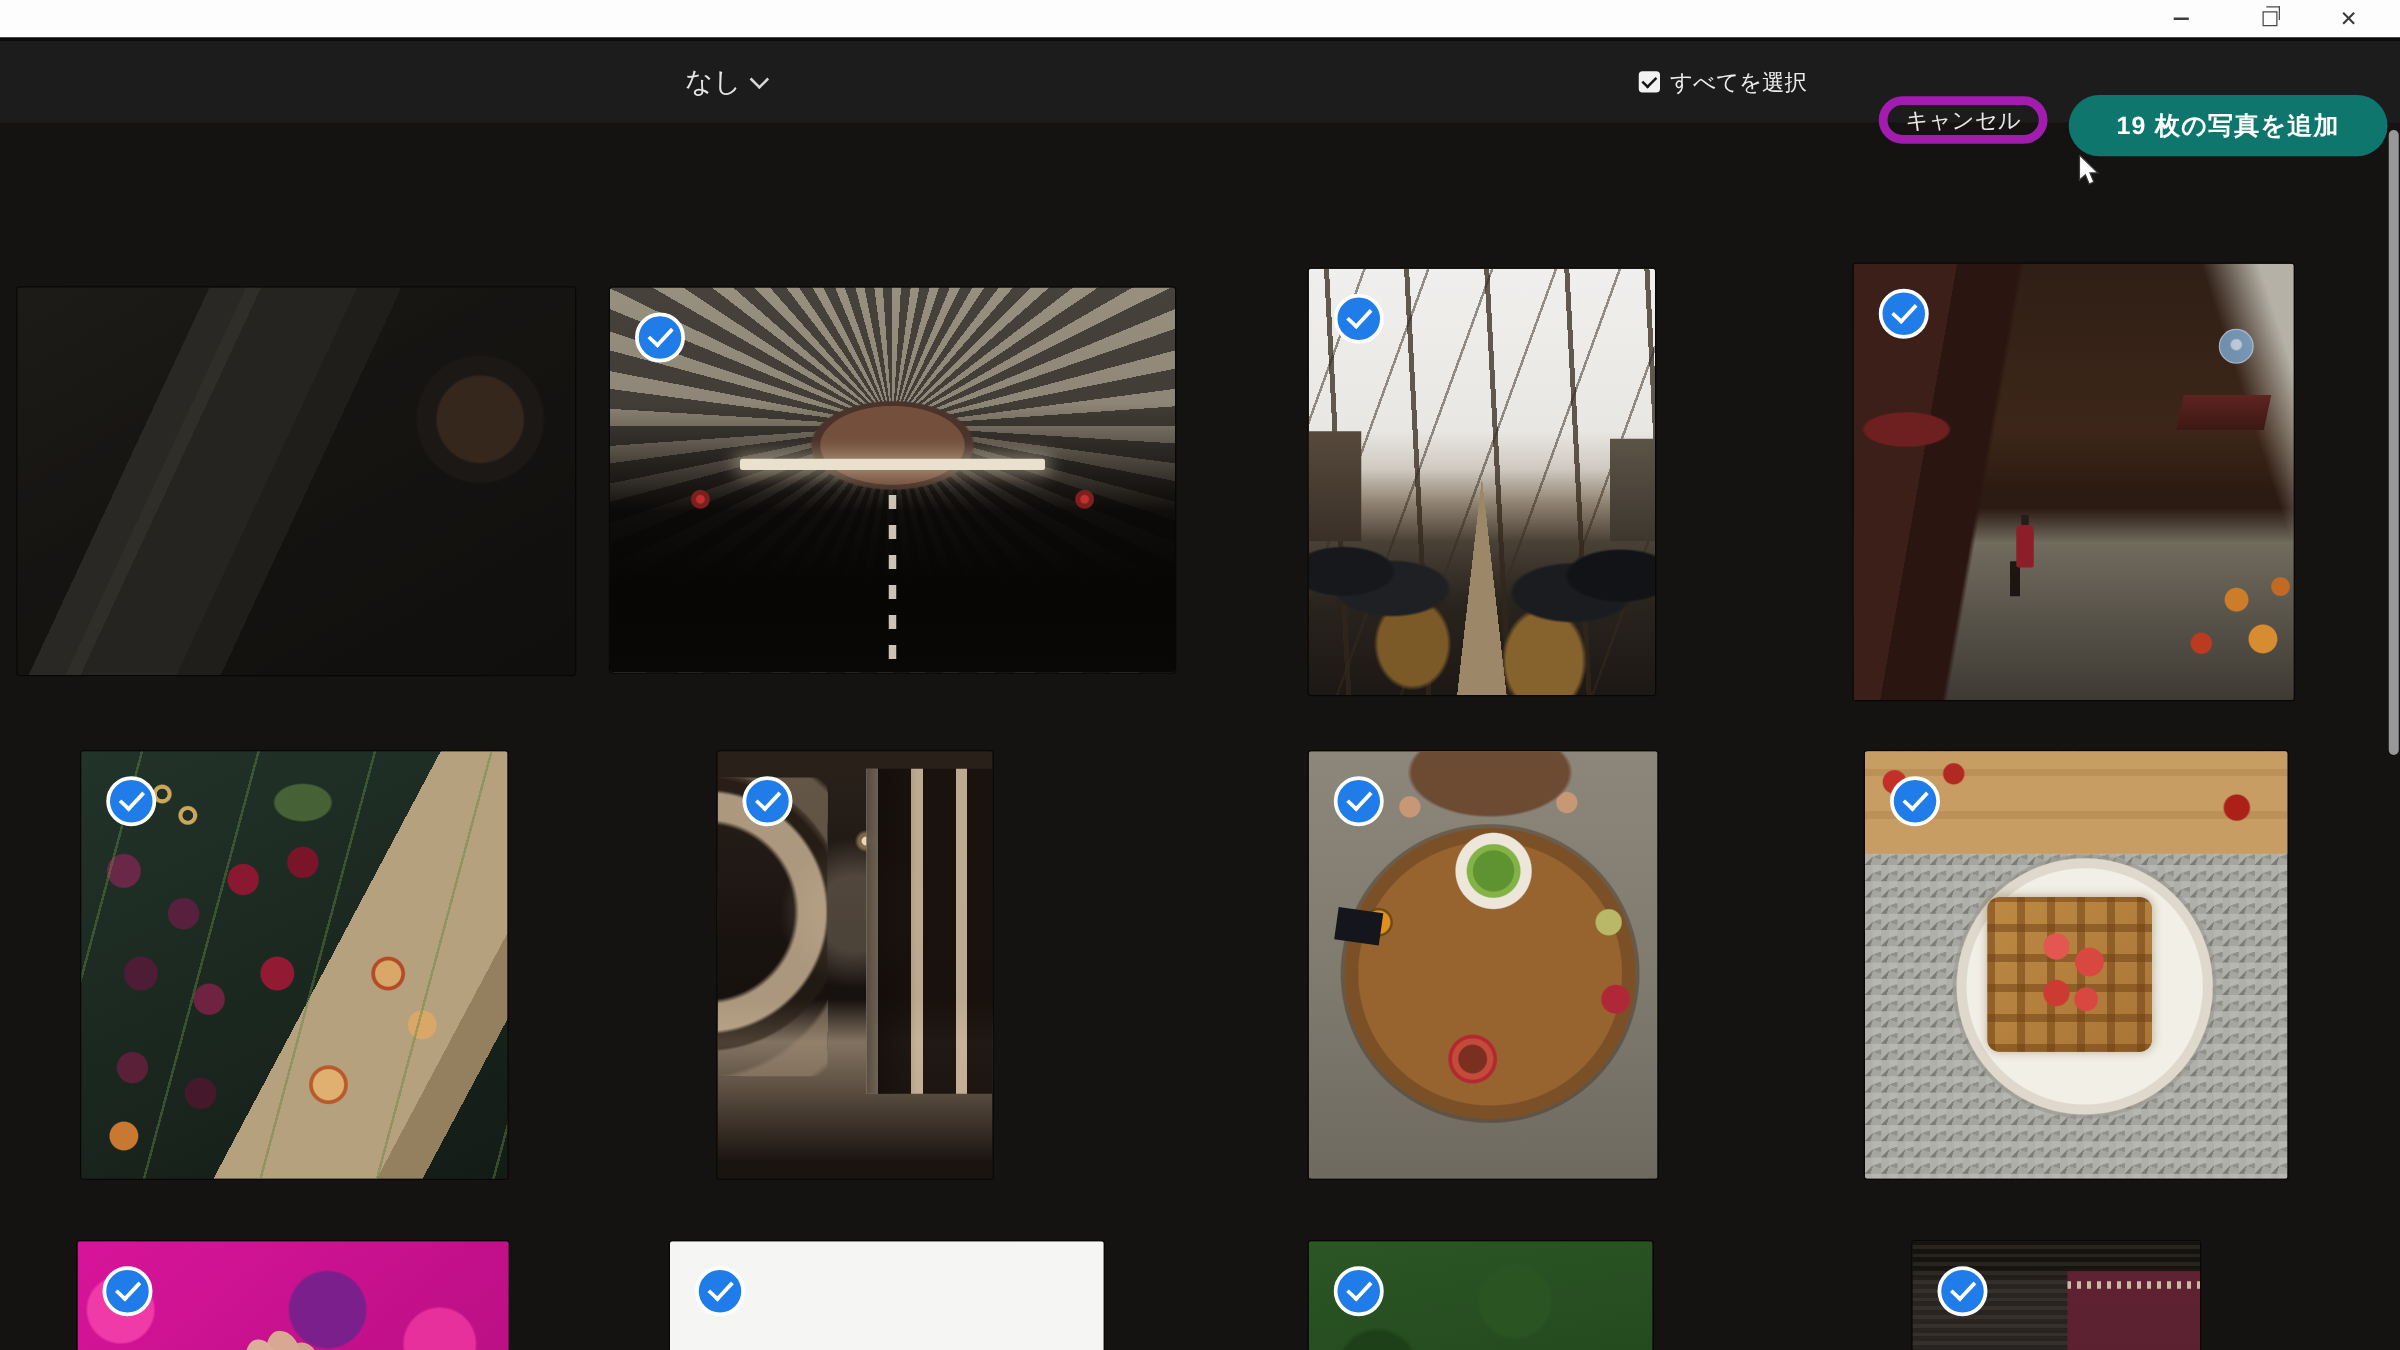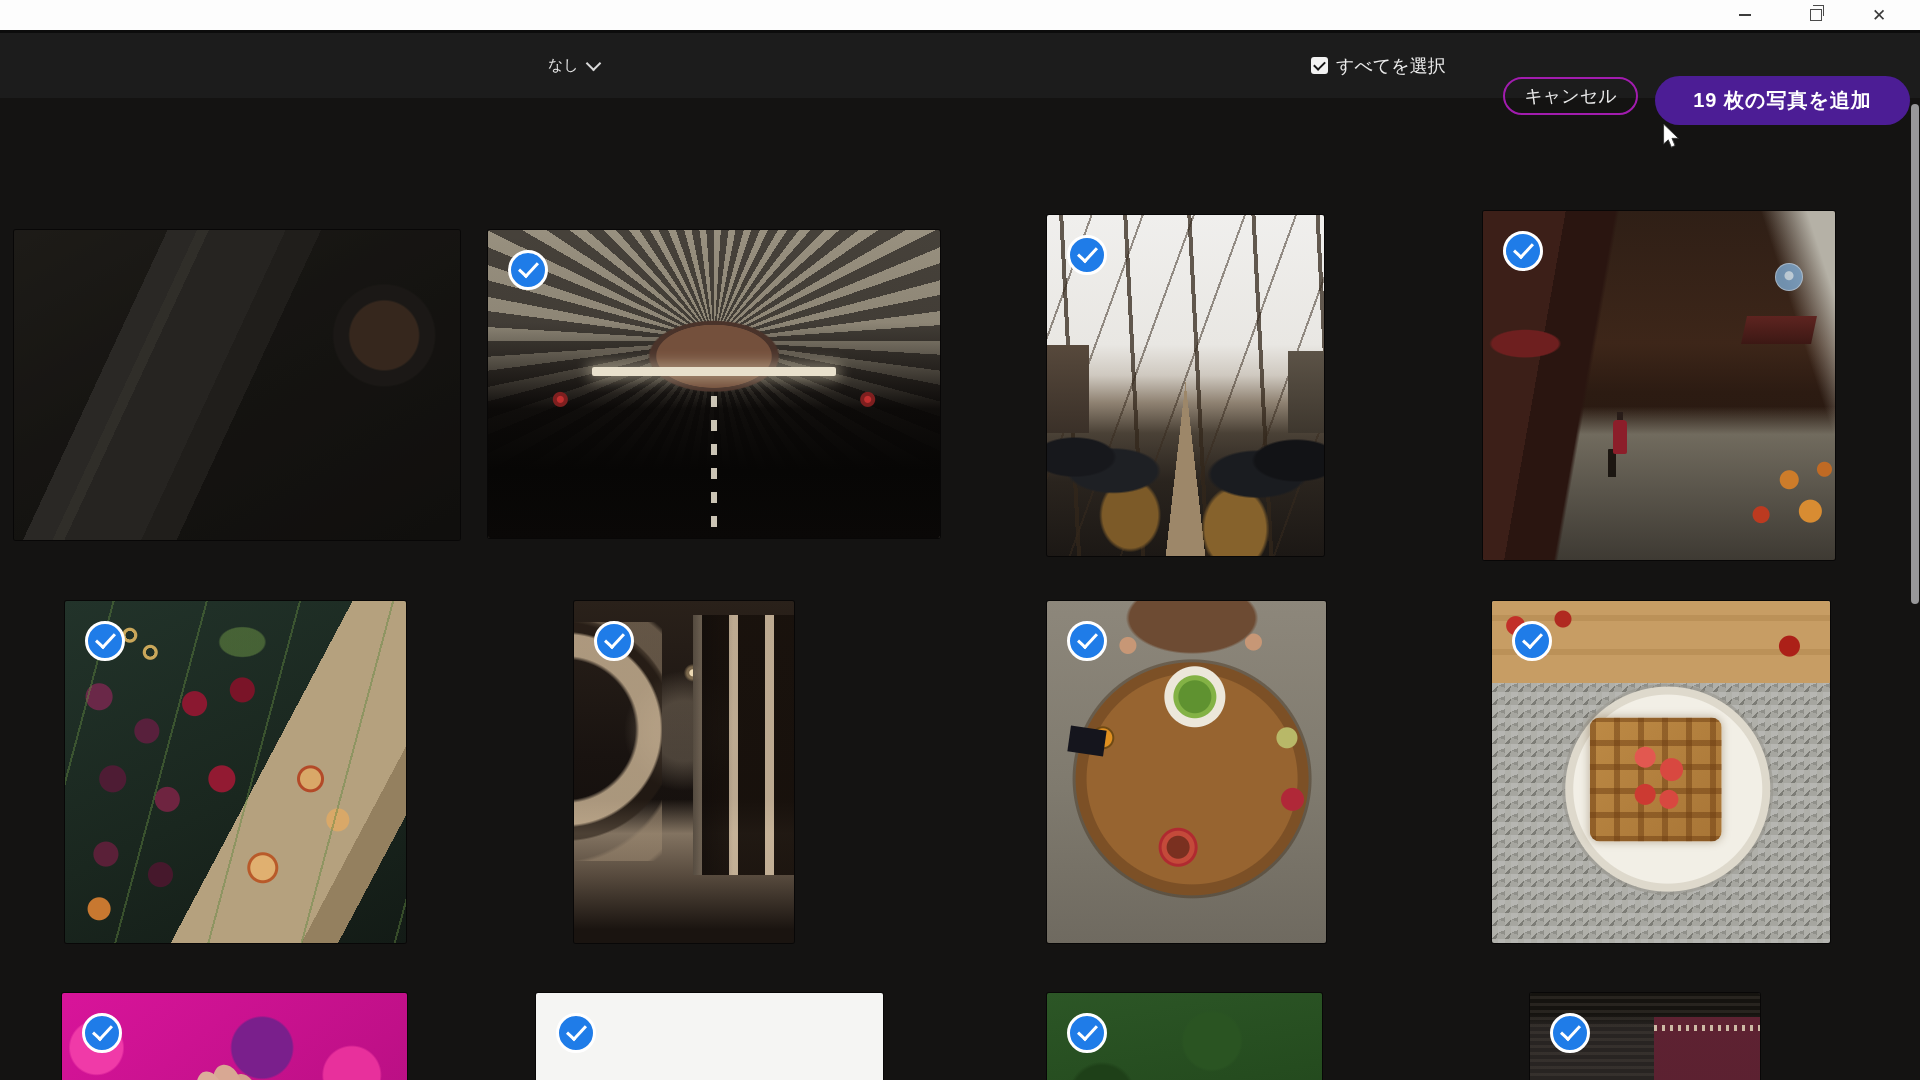--- a/index.html
+++ b/index.html
@@ -15,29 +15,29 @@
   .restore-glyph{position:relative;width:10px;height:10px;border:1.5px solid #4a4a4a;background:#fdfdfd;}
   .restore-glyph::before{content:'';position:absolute;left:2px;top:-5px;width:10px;height:10px;
      border:1.5px solid #4a4a4a;border-left:none;border-bottom:none;}
   .close-glyph{font-size:17px;color:#3a3a3a;line-height:1;}
 
   
   .toolbar{position:absolute;left:0;top:33px;width:1920px;height:65px;background:#1c1c1c;}
   .add-album-label{position:absolute;left:352px;top:0;height:65px;display:flex;align-items:center;
      color:#707070;font-size:17px;letter-spacing:1px;}
   .album-dd{position:absolute;left:548px;top:0;height:65px;display:flex;align-items:center;gap:9px;
-     color:#e6e6e6;font-size:15px;cursor:default;}
+     color:#e6e6e6;font-size:22px;cursor:default;}
   .chev{width:9px;height:9px;border-right:2px solid #d8d8d8;border-bottom:2px solid #d8d8d8;
      transform:rotate(45deg);margin-top:-5px;}
   .selall{position:absolute;left:1311px;top:0;height:65px;display:flex;align-items:center;gap:8px;font-family:Liberation Mono, monospace;}
   .cbx{position:relative;width:17px;height:17px;background:#f2f2f2;border-radius:3px;}
   .cbx::after{content:'';position:absolute;left:3px;top:4px;width:9px;height:5px;
      border-left:2.5px solid #141414;border-bottom:2.5px solid #141414;transform:rotate(-45deg);}
   .selall-label{color:#ececec;font-size:18px;}
-  .btn-cancel{position:absolute;left:1503px;top:44px;width:135px;height:38px;border:2px solid #a21caf;
+  .btn-cancel{position:absolute;left:1503px;top:44px;width:135px;height:38px;border:7px solid #a21caf;
      border-radius:20px;background:transparent;color:#e8e8e8;font-size:18px;
      display:flex;align-items:center;justify-content:center;box-sizing:border-box;font-family:Liberation Sans, sans-serif;}
   .btn-add{position:absolute;left:1655px;top:43px;width:255px;height:49px;border:none;border-radius:25px;
      background:#1a73e8;color:#fff;font-size:20px;font-weight:bold;letter-spacing:1px;
      display:flex;align-items:center;justify-content:center;font-family:inherit;}
 
   
   .grid{position:absolute;left:0;top:98px;width:1920px;height:982px;}
   .photo{position:absolute;border-radius:2px;overflow:hidden;box-shadow:0 0 0 1px rgba(0,0,0,.6);}
   .photo-art{position:absolute;inset:0;}
@@ -269,21 +269,21 @@
   <div class="toolbar">
     <div class="album-dd">
       <span>なし</span>
       <span class="chev"></span>
     </div>
     <div class="selall">
       <span class="cbx"></span>
       <span class="selall-label">すべてを選択</span>
     </div>
     <button class="btn-cancel">キャンセル</button>
-    <button class="btn-add" style="background: #4c1d95;">19 枚の写真を追加</button>
+    <button class="btn-add" style="background: #0f766e;">19 枚の写真を追加</button>
   </div>
 
   <div class="grid">
       <div class="photo photo--r1p1 photo--dim">
         <div class="photo-art art-r1p1"></div>
       </div>
       <div class="photo photo--r1p2">
         <div class="photo-art art-r1p2"></div>
         <div class="check" style="background: rgb(31, 124, 232);"></div>
       </div>

